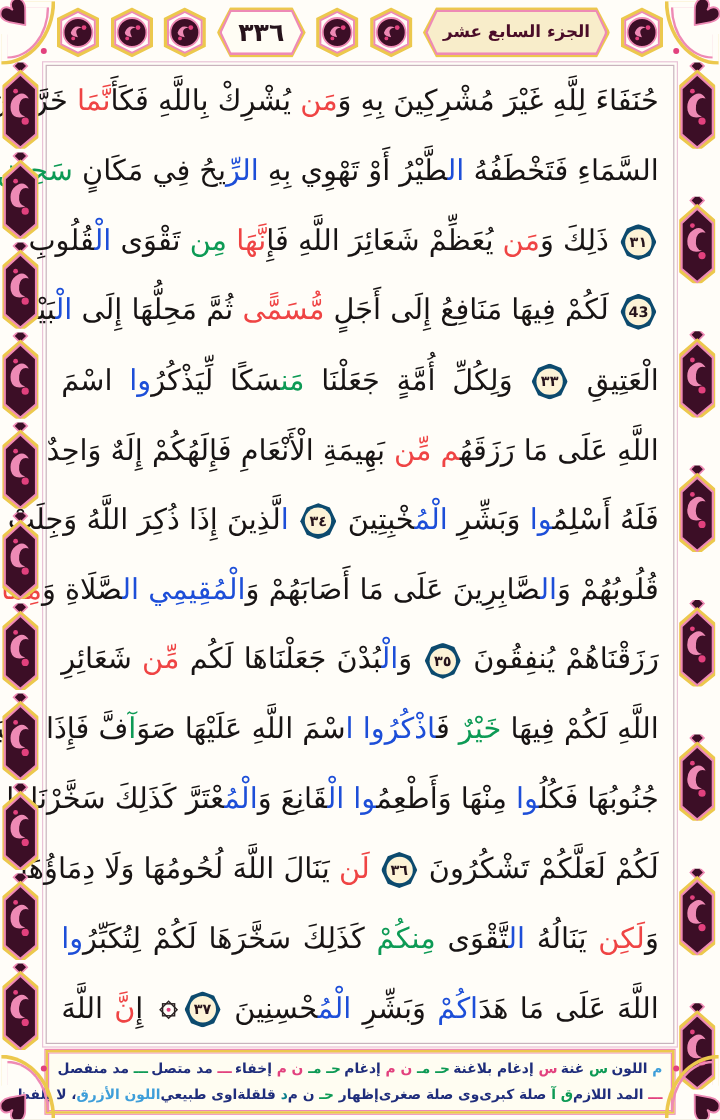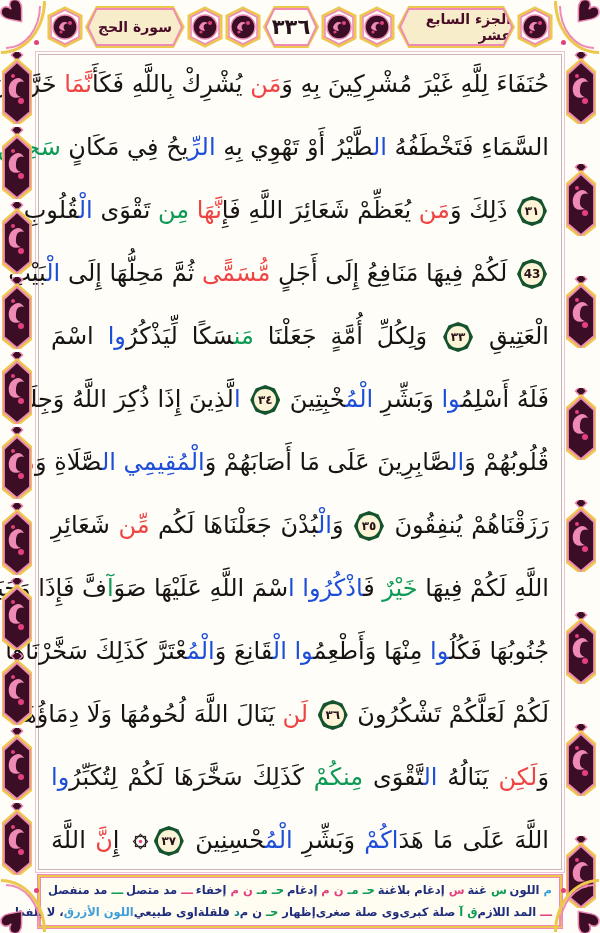--- a/index.html
+++ b/index.html
@@ -38,21 +38,21 @@
   .sb-l{left:2px;} .sb-r{right:2px;gap:40px;}
   .side-band svg{display:block;}
   
   .text-frame{position:absolute;left:38px;right:38px;top:54px;height:816px;background:#fffdf8;
       border:1px solid #c9b3bd;box-shadow:0 0 0 2px #fffdf8,0 0 0 3px #e9c2d6;box-sizing:border-box;
       padding:2px 12px;display:flex;flex-direction:column;justify-content:space-between;z-index:2;}
   .qline{direction:rtl;text-align:justify;text-align-last:justify;white-space:nowrap;overflow:visible;
       height:54px;line-height:54px;font-size:24px;color:#181414;font-weight:500;}
   .c-p{color:#ef4444;} .c-b{color:#1d4ed8;} .c-g{color:#0d9a55;}
   .ayah{display:inline-flex;align-items:center;justify-content:center;width:30px;height:30px;
-      vertical-align:middle;background:#14532d;margin:0 2px;
+      vertical-align:middle;background:#0c4a6e;margin:0 2px;
       clip-path:polygon(50% 0,82% 12%,100% 50%,82% 88%,50% 100%,18% 88%,0 50%,18% 12%);}
   .ayah-num{display:flex;align-items:center;justify-content:center;width:22px;height:22px;
       border-radius:50%;background:#fdf3d7;color:#26131b;font-size:12px;line-height:1;font-weight:bold;}
   .hizb-star{display:inline-block;vertical-align:middle;margin:0 3px;}
   
   .legend{position:absolute;left:38px;right:38px;top:875px;height:53px;background:#fffdf2;
       border:2px solid #ecc84d;box-shadow:0 0 0 1px #ee8ab5,inset 0 0 0 1px #ee8ab5;
       box-sizing:border-box;padding:2px 8px;display:flex;flex-direction:column;justify-content:space-around;z-index:4;}
   .legend-row{direction:rtl;display:flex;justify-content:space-between;align-items:center;
       font-size:11.5px;font-weight:bold;color:#1f2d7b;line-height:1;}
@@ -134,25 +134,20 @@
           <circle cx="14" cy="26" r="1.6" fill="#e2417e"></circle>
   </svg></span>
     <span class="circ"><svg width="36" height="42" viewBox="0 0 36 42">
     <polygon points="18,2 34,10 34,32 18,40 2,32 2,10" fill="none" stroke="#ecc84d" stroke-width="3"></polygon>
     <polygon points="18,4 32,11 32,31 18,38 4,31 4,11" fill="none" stroke="#ee8ab5" stroke-width="1.6"></polygon>
     <circle cx="18" cy="21" r="12" fill="#3c0e26" stroke="#ee8ab5" stroke-width="1.5"></circle>
     <path d="M12 21 q3 -7 9 -4 q-7 1 -3 8 q-6 -1 -6 -4 Z" fill="#ee8ab5"></path>
     <circle cx="23" cy="17" r="2" fill="#e2417e"></circle>
           <circle cx="14" cy="26" r="1.6" fill="#e2417e"></circle>
   </svg></span>
-    <div class="hexwrap cart-surah">
-      <div class="hexmid">
-          <div class="hexin">سورة الحج</div>
-        </div>
-    </div>
     <span class="circ"><svg width="36" height="42" viewBox="0 0 36 42">
     <polygon points="18,2 34,10 34,32 18,40 2,32 2,10" fill="none" stroke="#ecc84d" stroke-width="3"></polygon>
     <polygon points="18,4 32,11 32,31 18,38 4,31 4,11" fill="none" stroke="#ee8ab5" stroke-width="1.6"></polygon>
     <circle cx="18" cy="21" r="12" fill="#3c0e26" stroke="#ee8ab5" stroke-width="1.5"></circle>
     <path d="M12 21 q3 -7 9 -4 q-7 1 -3 8 q-6 -1 -6 -4 Z" fill="#ee8ab5"></path>
     <circle cx="23" cy="17" r="2" fill="#e2417e"></circle>
           <circle cx="14" cy="26" r="1.6" fill="#e2417e"></circle>
   </svg></span>
   </div>
 
@@ -387,20 +382,21 @@
       <div class="qline"><span>السَّمَاءِ فَتَخْطَفُهُ </span><span class="c-b">ال</span><span>طَّيْرُ أَوْ تَهْوِي بِهِ </span><span class="c-b">الرِّ</span><span>يحُ فِي مَكَانٍ </span><span class="c-g">سَحِيقٍ</span></div>
       <div class="qline"><span class="ayah">
           <span class="ayah-num">٣١</span>
         </span><span> ذَلِكَ وَ</span><span class="c-p">مَن</span><span> يُعَظِّمْ شَعَائِرَ اللَّهِ فَإِ</span><span class="c-p">نَّهَا</span><span> </span><span class="c-g">مِن</span><span> تَقْوَى </span><span class="c-b">الْ</span><span>قُلُوبِ</span></div>
       <div class="qline"><span class="ayah">
           <span class="ayah-num">43</span>
         </span><span> لَكُمْ فِيهَا مَنَافِعُ إِلَى أَجَلٍ </span><span class="c-p">مُّسَمًّى</span><span> ثُمَّ مَحِلُّهَا إِلَى </span><span class="c-b">الْ</span><span>بَيْتِ</span></div>
       <div class="qline"><span>الْعَتِيقِ </span><span class="ayah">
           <span class="ayah-num">٣٣</span>
         </span><span> وَلِكُلِّ أُمَّةٍ جَعَلْنَا </span><span class="c-g">مَن</span><span>سَكًا لِّيَذْكُرُ</span><span class="c-b">وا</span><span> اسْمَ</span></div>
+      <div class="qline"><span>اللَّهِ عَلَى مَا رَزَقَهُ</span><span class="c-p">م مِّن</span><span> بَهِيمَةِ الْأَنْعَامِ فَإِلَهُكُمْ إِلَهٌ وَاحِدٌ</span></div>
       <div class="qline"><span>فَلَهُ أَسْلِمُ</span><span class="c-b">وا</span><span> وَبَشِّرِ </span><span class="c-b">الْمُ</span><span>خْبِتِينَ </span><span class="ayah">
           <span class="ayah-num">٣٤</span>
         </span><span> </span><span class="c-b">ا</span><span>لَّذِينَ إِذَا ذُكِرَ اللَّهُ وَجِلَتْ</span></div>
       <div class="qline"><span>قُلُوبُهُمْ وَ</span><span class="c-b">ال</span><span>صَّابِرِينَ عَلَى مَا أَصَابَهُمْ وَ</span><span class="c-b">الْمُقِيمِي</span><span> </span><span class="c-b">ال</span><span>صَّلَاةِ وَ</span><span class="c-p">مِمَّا</span></div>
       <div class="qline"><span>رَزَقْنَاهُمْ يُنفِقُونَ </span><span class="ayah">
           <span class="ayah-num">٣٥</span>
         </span><span> وَ</span><span class="c-b">الْ</span><span>بُدْنَ جَعَلْنَاهَا لَكُم </span><span class="c-p">مِّن</span><span> شَعَائِرِ</span></div>
       <div class="qline"><span>اللَّهِ لَكُمْ فِيهَا </span><span class="c-g">خَيْرٌ</span><span> فَ</span><span class="c-b">اذْكُرُوا</span><span> </span><span class="c-b">ا</span><span>سْمَ اللَّهِ عَلَيْهَا صَوَ</span><span class="c-g">آ</span><span>فَّ فَإِذَا وَجَبَتْ</span></div>
       <div class="qline"><span>جُنُوبُهَا فَكُلُ</span><span class="c-b">وا</span><span> مِنْهَا وَأَطْعِمُ</span><span class="c-b">وا</span><span> </span><span class="c-b">الْ</span><span>قَانِعَ وَ</span><span class="c-b">الْمُ</span><span>عْتَرَّ كَذَلِكَ سَخَّرْنَاهَا</span></div>
       <div class="qline"><span>لَكُمْ لَعَلَّكُمْ تَشْكُرُونَ </span><span class="ayah">

